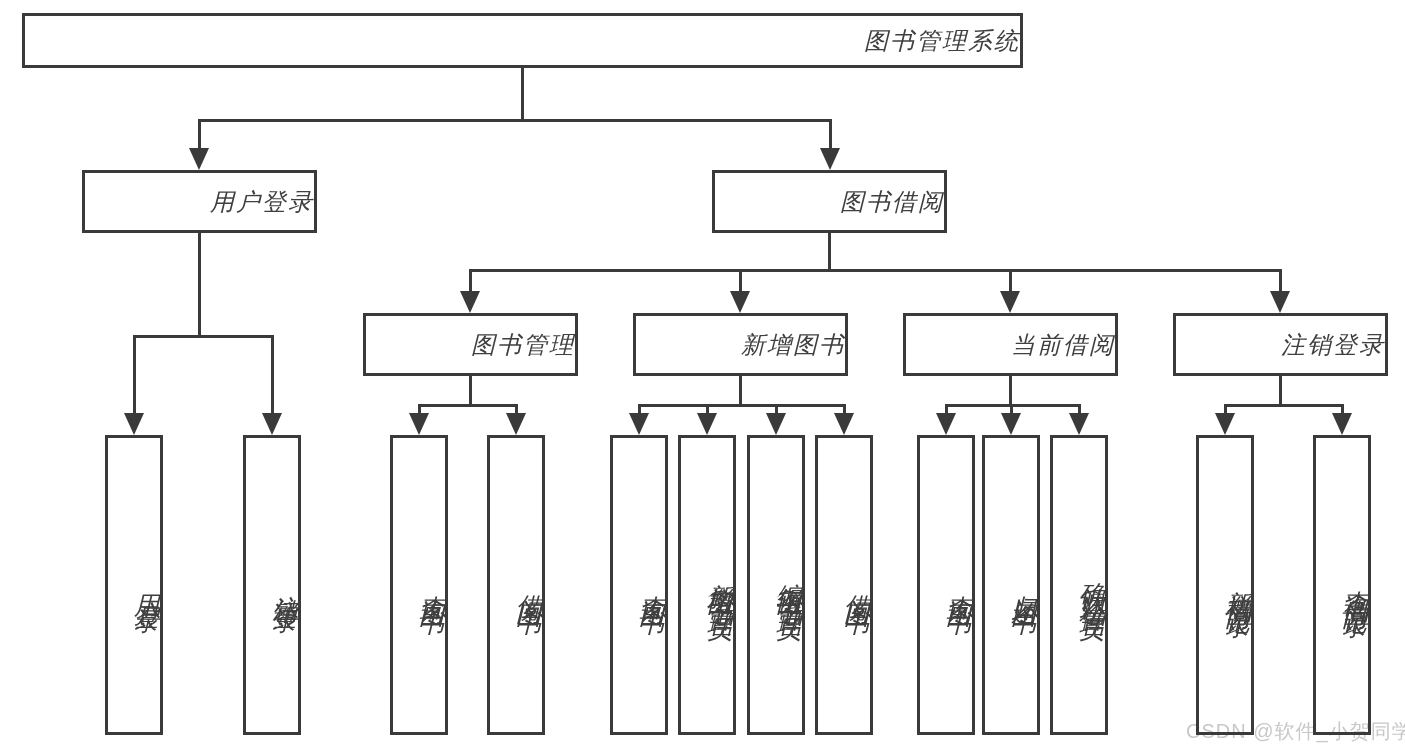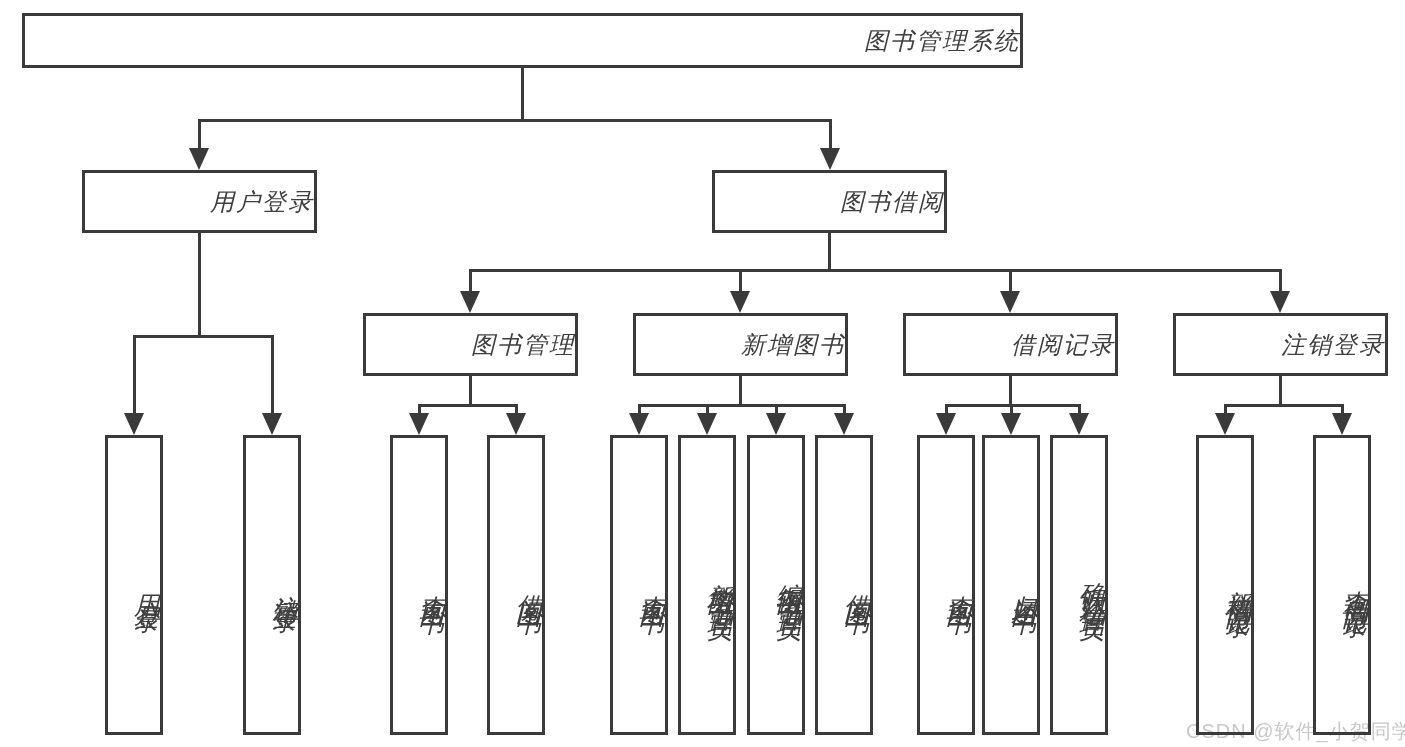--- a/index.html
+++ b/index.html
@@ -96,21 +96,21 @@
   <div class="arrow" style="left:1000px;top:291px;"></div>
   <div class="arrow" style="left:1270px;top:291px;"></div>
 
   <div class="box hlabel" style="left:363px;top:313px;width:215px;height:63px;">
     <span>图书管理</span>
   </div>
   <div class="box hlabel" style="left:633px;top:313px;width:215px;height:63px;">
     <span>新增图书</span>
   </div>
   <div class="box hlabel" style="left:903px;top:313px;width:215px;height:63px;">
-    <span>借阅记录</span>
+    <span>当前借阅</span>
   </div>
   <div class="box hlabel" style="left:1173px;top:313px;width:215px;height:63px;">
     <span>注销登录</span>
   </div>
 
   <div class="v" style="left:469px;top:375px;height:32px;"></div>
   <div class="h" style="left:418px;top:404px;width:100px;"></div>
   <div class="v" style="left:418px;top:404px;height:13px;"></div>
   <div class="v" style="left:515px;top:404px;height:13px;"></div>
   <div class="arrow" style="left:409px;top:413px;"></div>

